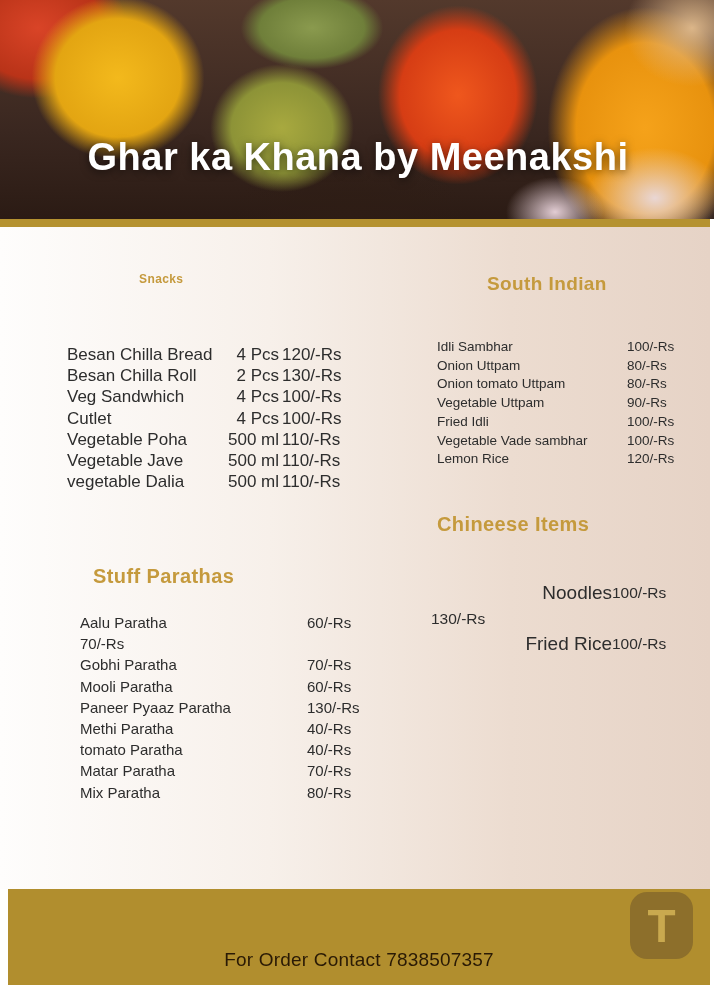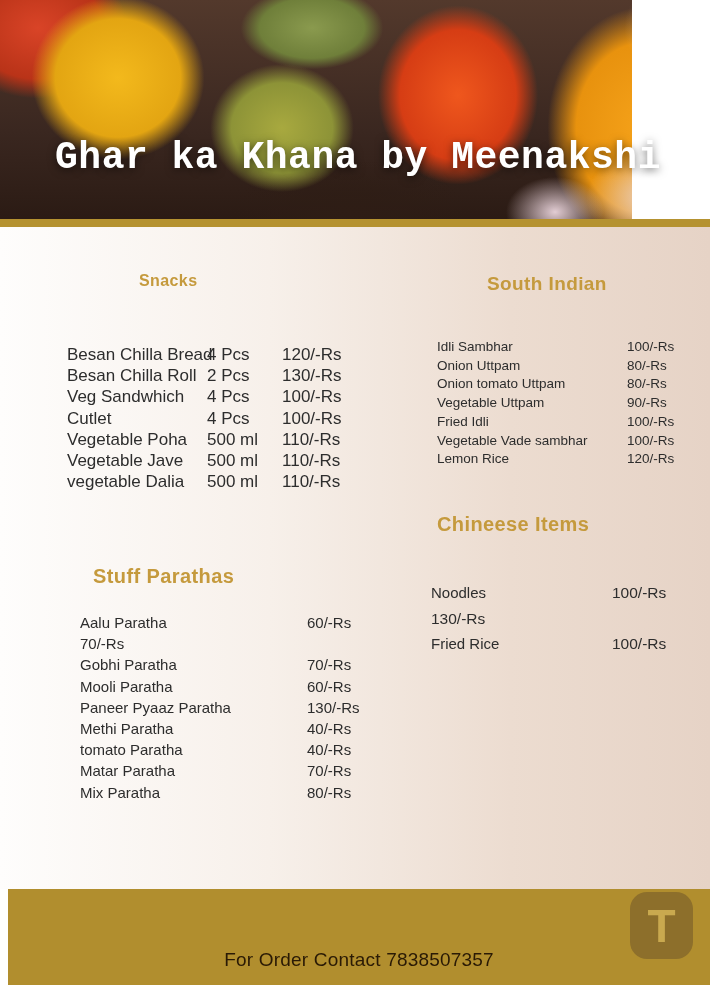--- a/index.html
+++ b/index.html
@@ -4,34 +4,33 @@
 <style>
   html,body { margin:0; padding:0; background:#ffffff; }
   .page {
     position:relative; width:720px; height:996px; background:#ffffff;
     overflow:hidden;
     font-family:"Liberation Sans","DejaVu Sans",sans-serif;
     color:var(--text-dark,#2d2d2d);
   }
   
   .hero {
-    position:absolute; left:0; top:0; width:632px; height:219px;
+    position:absolute; left:0; top:0; width:714px; height:219px;
     background:
       radial-gradient(ellipse 70px 50px at 555px 212px, rgba(236,214,222,.95) 0%, rgba(236,214,222,0) 70%),
       radial-gradient(ellipse 95px 70px at 655px 198px, rgba(233,218,223,.95) 0%, rgba(233,218,223,0) 72%),
       radial-gradient(ellipse 90px 78px at 692px 28px, rgba(226,188,142,.95) 0%, rgba(213,168,115,0) 75%),
       radial-gradient(ellipse 125px 155px at 645px 128px, #f5a21a 0%, #e8920e 55%, rgba(232,146,14,0) 78%),
       radial-gradient(ellipse 100px 112px at 458px 95px, #ef571d 0%, #d63d14 58%, rgba(214,61,20,0) 80%),
       radial-gradient(ellipse 92px 82px at 282px 128px, #a8a93f 0%, #8d9337 55%, rgba(141,147,55,0) 78%),
       radial-gradient(ellipse 95px 55px at 312px 28px, #8a9a4e 0%, #6f7f3a 55%, rgba(111,127,58,0) 75%),
       radial-gradient(ellipse 108px 102px at 118px 78px, #f3b91c 0%, #e3a512 58%, rgba(227,165,18,0) 80%),
       radial-gradient(ellipse 112px 88px at 38px 28px, #d94427 0%, #b93318 58%, rgba(185,51,24,0) 80%),
       radial-gradient(ellipse 160px 70px at 350px 212px, #2e1d15 0%, rgba(46,29,21,0) 75%),
       linear-gradient(180deg, #53392c 0%, #3a2720 60%, #2b1b14 100%);
-    font-family: Liberation Mono, monospace;
   }
   .hero-title {
     position:absolute; left:0; top:136px; width:716px; text-align:center;
     color:#ffffff; font-size:38px; font-weight:700; letter-spacing:.5px;
     text-shadow:0 2px 8px rgba(0,0,0,.55);
     white-space:nowrap;
   }
   
   .divider {
     position:absolute; left:0; top:219px; width:710px; height:8px;
@@ -40,40 +39,40 @@
   
   .body-bg {
     position:absolute; left:0; top:227px; width:710px; height:662px;
     background:linear-gradient(90deg,#fefdfc 0%, #f7f0ea 38%, #ecdcd0 72%, #e6d3c6 100%);
   }
   .sec-heading {
     position:absolute; margin:0;
     color:var(--accent-gold,#c59a3d);
     font-weight:700; letter-spacing:.4px; white-space:nowrap;
   }
-  .h-snacks   { left:139px; top:272px; font-size:16px; }
+  .h-snacks   { left:139px; top:272px; font-size:12px; }
   .h-south    { left:487px; top:273px; font-size:19px; }
   .h-chineese { left:437px; top:513px; font-size:20px; }
   .h-parathas { left:93px;  top:565px; font-size:20px; }
 
   .rows { position:absolute; }
   .menu-row { display:grid; }
   .cell { white-space:nowrap; font-weight:500; }
 
   .rows-snacks { left:67px; top:344px; width:300px; font-size:17px; line-height:21.2px; }
   .rows-snacks .menu-row { grid-template-columns:140px 72px 1fr; }
-  .rows-snacks .cell-qty { text-align:left; }
+  .rows-snacks .cell-qty { text-align:right; }
   .rows-snacks .cell-price { padding-left:3px; }
 
   .rows-south { left:437px; top:338px; width:245px; font-size:13.5px; line-height:18.7px; }
   .rows-south .menu-row { grid-template-columns:190px 1fr; }
 
   .rows-chineese { left:431px; top:580px; width:250px; line-height:25.6px; }
   .rows-chineese .menu-row { grid-template-columns:181px 1fr; }
-  .rows-chineese .cell-name { font-size:15px; }
+  .rows-chineese .cell-name { font-size:19px;text-align:right; }
   .rows-chineese .cell-price { font-size:15.5px; }
 
   .rows-parathas { left:80px; top:612px; width:290px; font-size:15px; line-height:21.2px; }
   .rows-parathas .menu-row { grid-template-columns:216px 1fr;gap:11px; }
 
   
   .footer-band {
     position:absolute; left:8px; top:889px; width:702px; height:96px;
     background:var(--band-gold,#b18e2e);
   }

